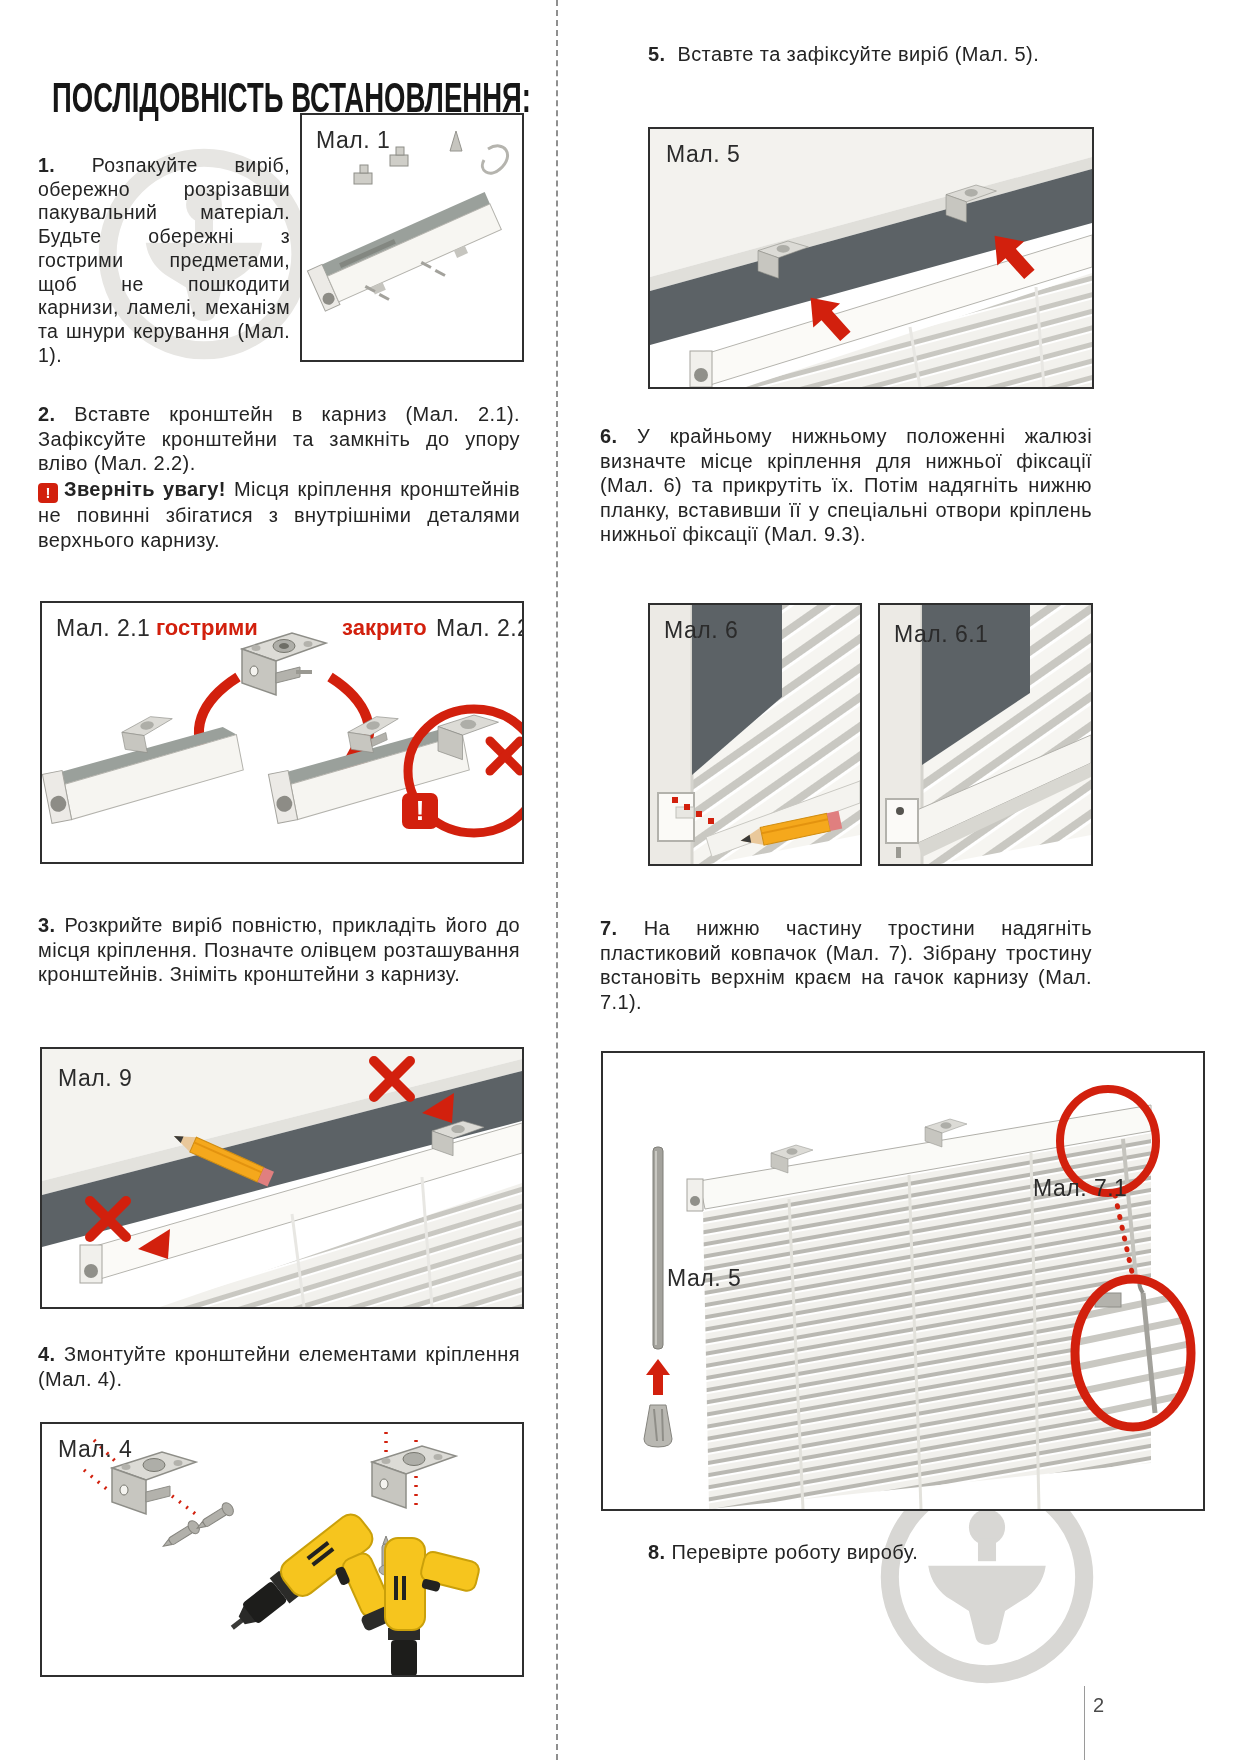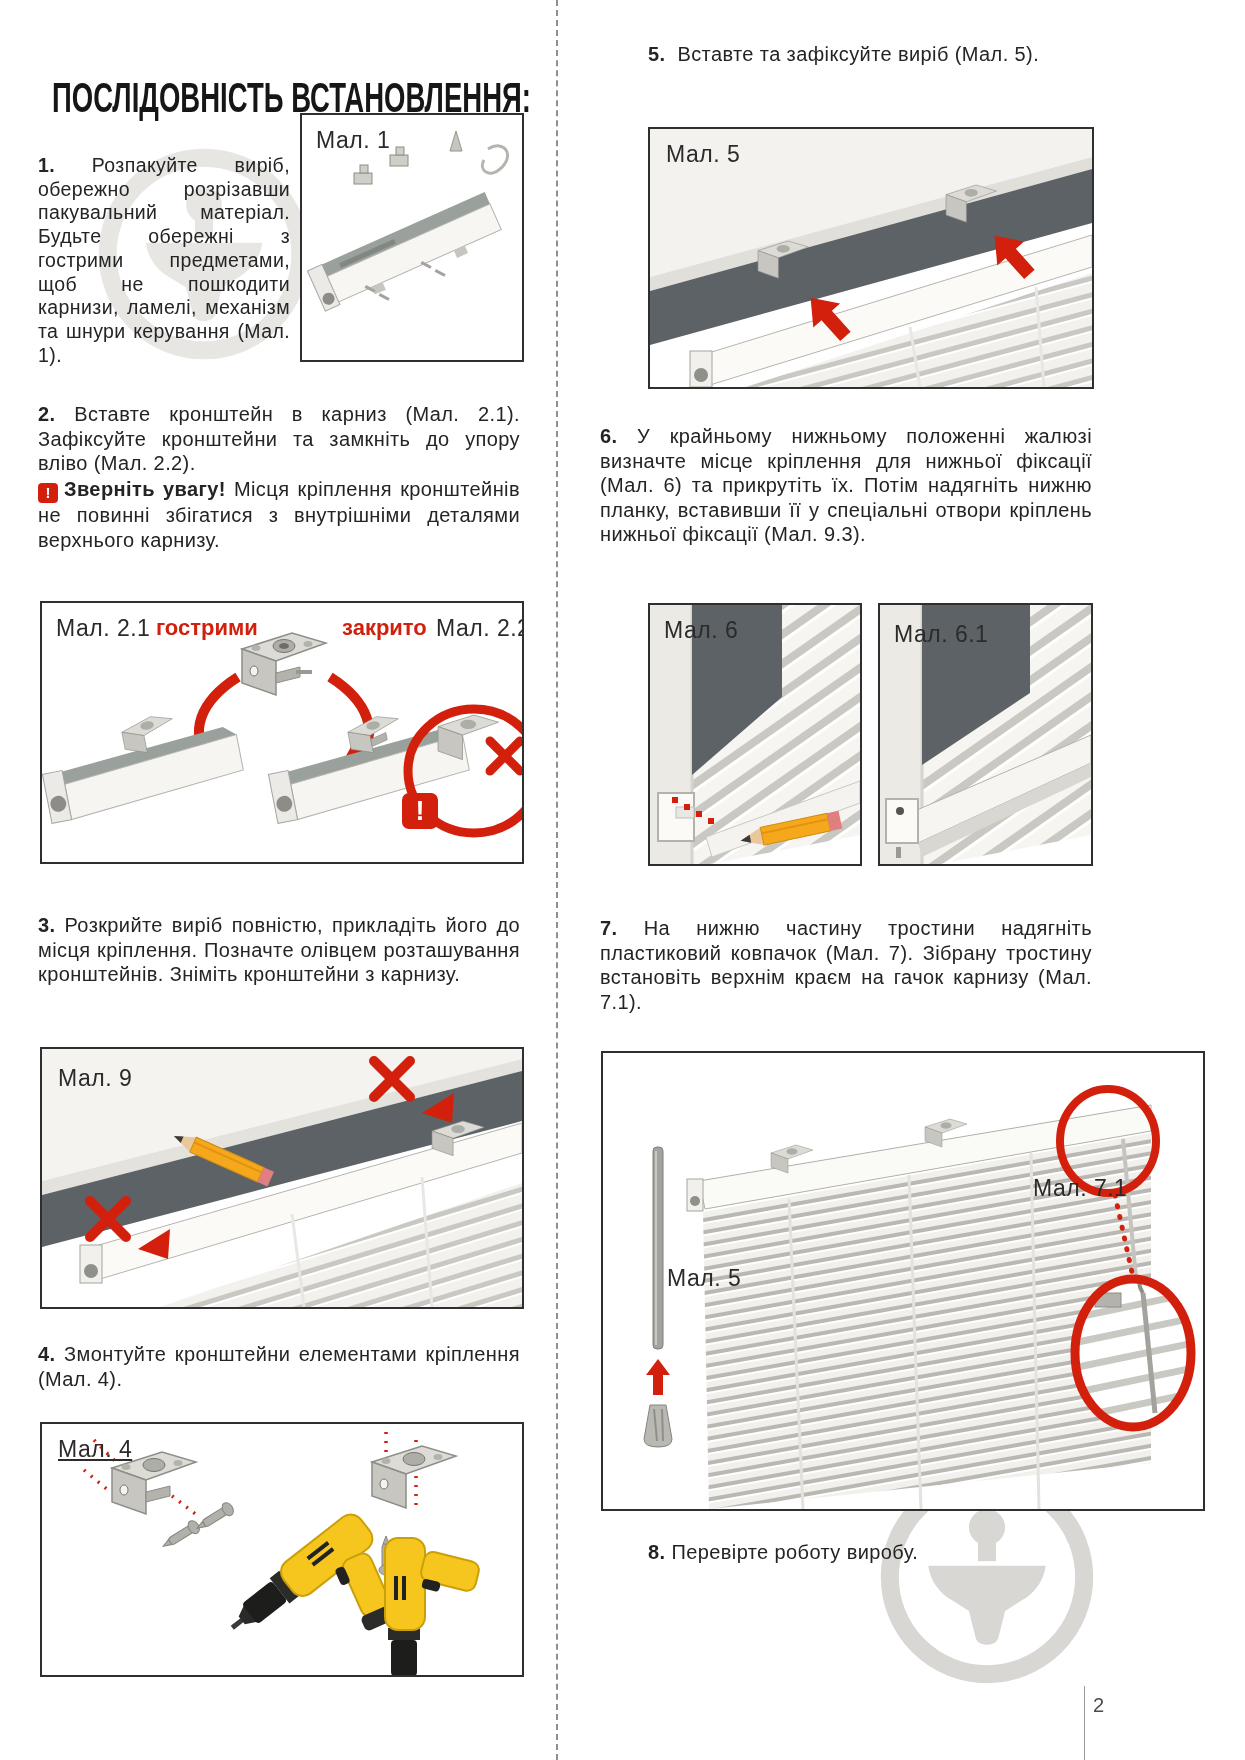--- a/index.html
+++ b/index.html
@@ -215,21 +215,21 @@
           <line x1="84" y1="152" x2="48" y2="188"></line>
       </g>
       <polygon points="380,64 412,44 410,74" fill="#d2200d"></polygon>
       <polygon points="96,200 128,180 126,210" fill="#d2200d"></polygon>
     </svg>
   </div>
 
   <p class="step" style="left:38px;top:1342px;width:482px;"><b>4.</b> <span>Змонтуйте кронштейни елементами кріплення (Мал. 4).</span></p>
 
   <div class="fig" style="left:40px;top:1422px;width:480px;height:251px;">
-    <span class="figlabel" style="left:16px;top:12px;text-decoration:underline;">Мал. 4</span>
+    <span class="figlabel" style="left:16px;top:12px;">Мал. 4</span>
     <svg class="art" width="480" height="251" viewBox="0 0 480 251">
 
       <g transform="translate(70,28)">
         <g stroke="#d2200d" stroke-width="3.5" stroke-dasharray="2 7">
           <line x1="-18" y1="-12" x2="6" y2="12"></line>
           <line x1="-28" y1="18" x2="-4" y2="38"></line>
           <line x1="60" y1="44" x2="86" y2="64"></line>
         </g>
         <polygon points="0,16 50,0 84,10 34,28" fill="#dcdbd6" stroke="#8e8e88" stroke-width="1.5"></polygon>
         <ellipse cx="42" cy="13" rx="11" ry="6.5" fill="#aeaea8" stroke="#77776f"></ellipse>

